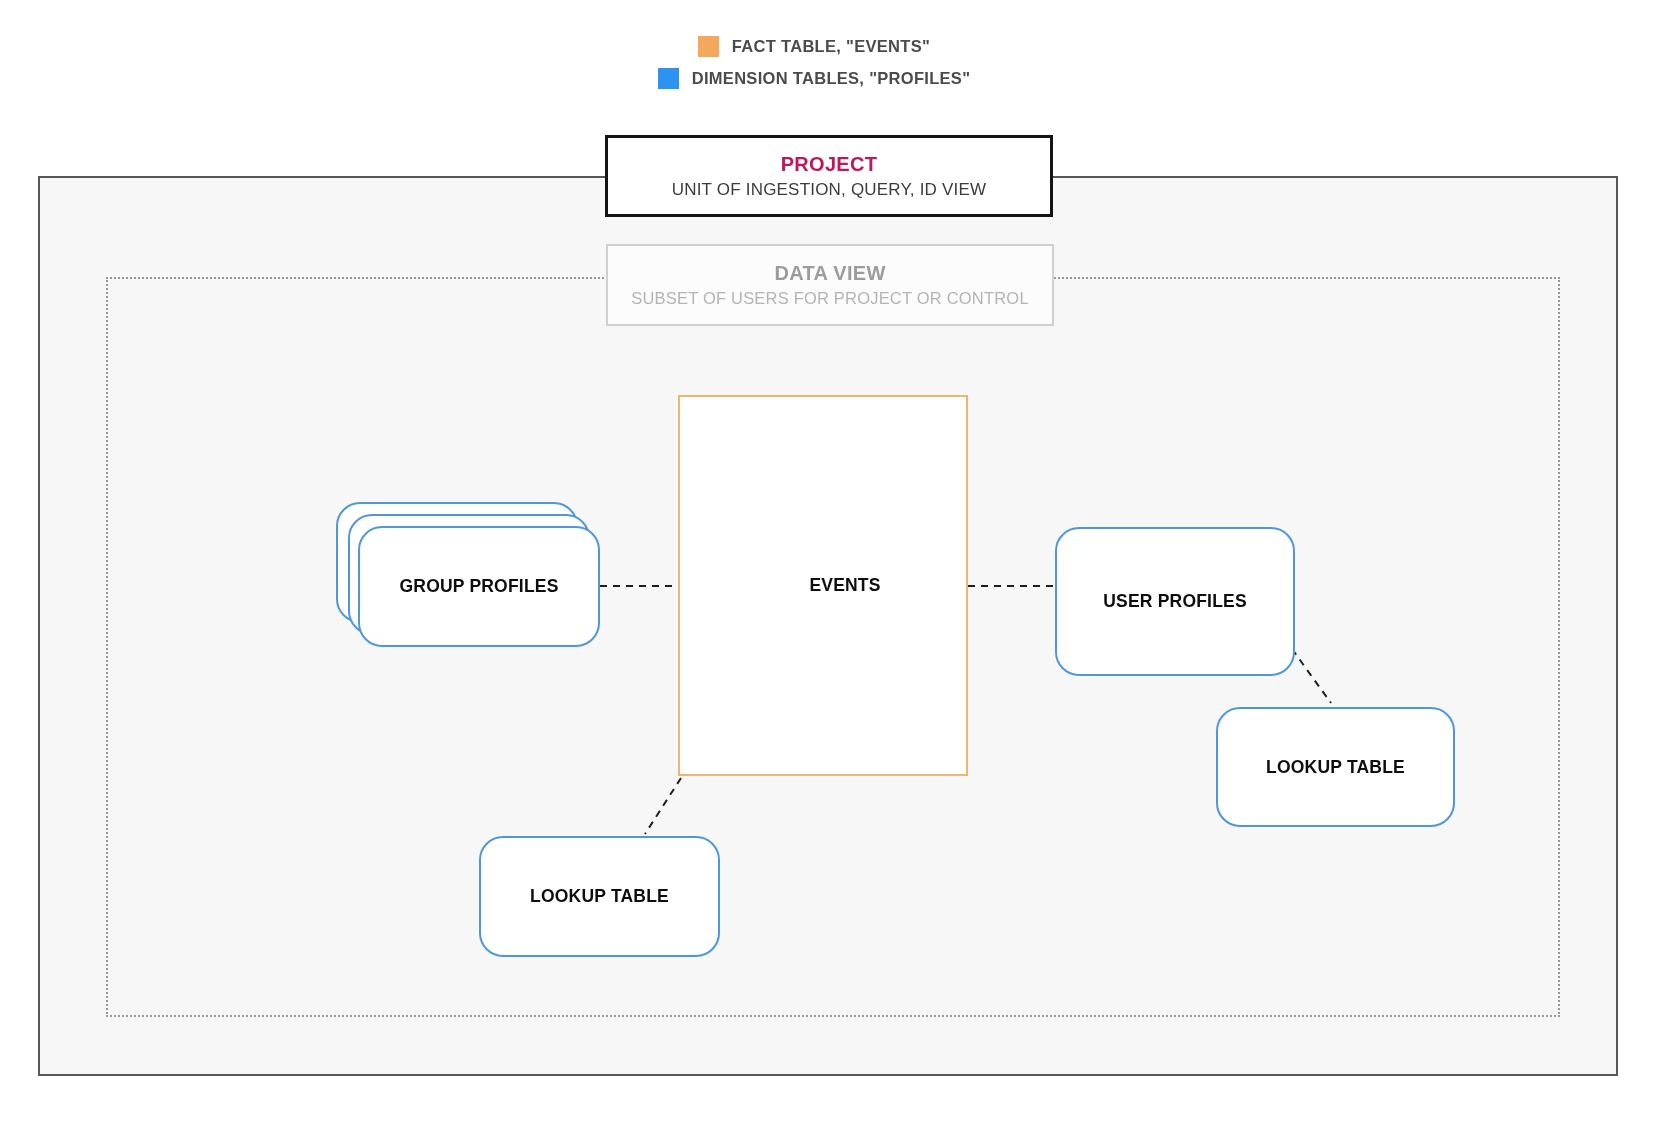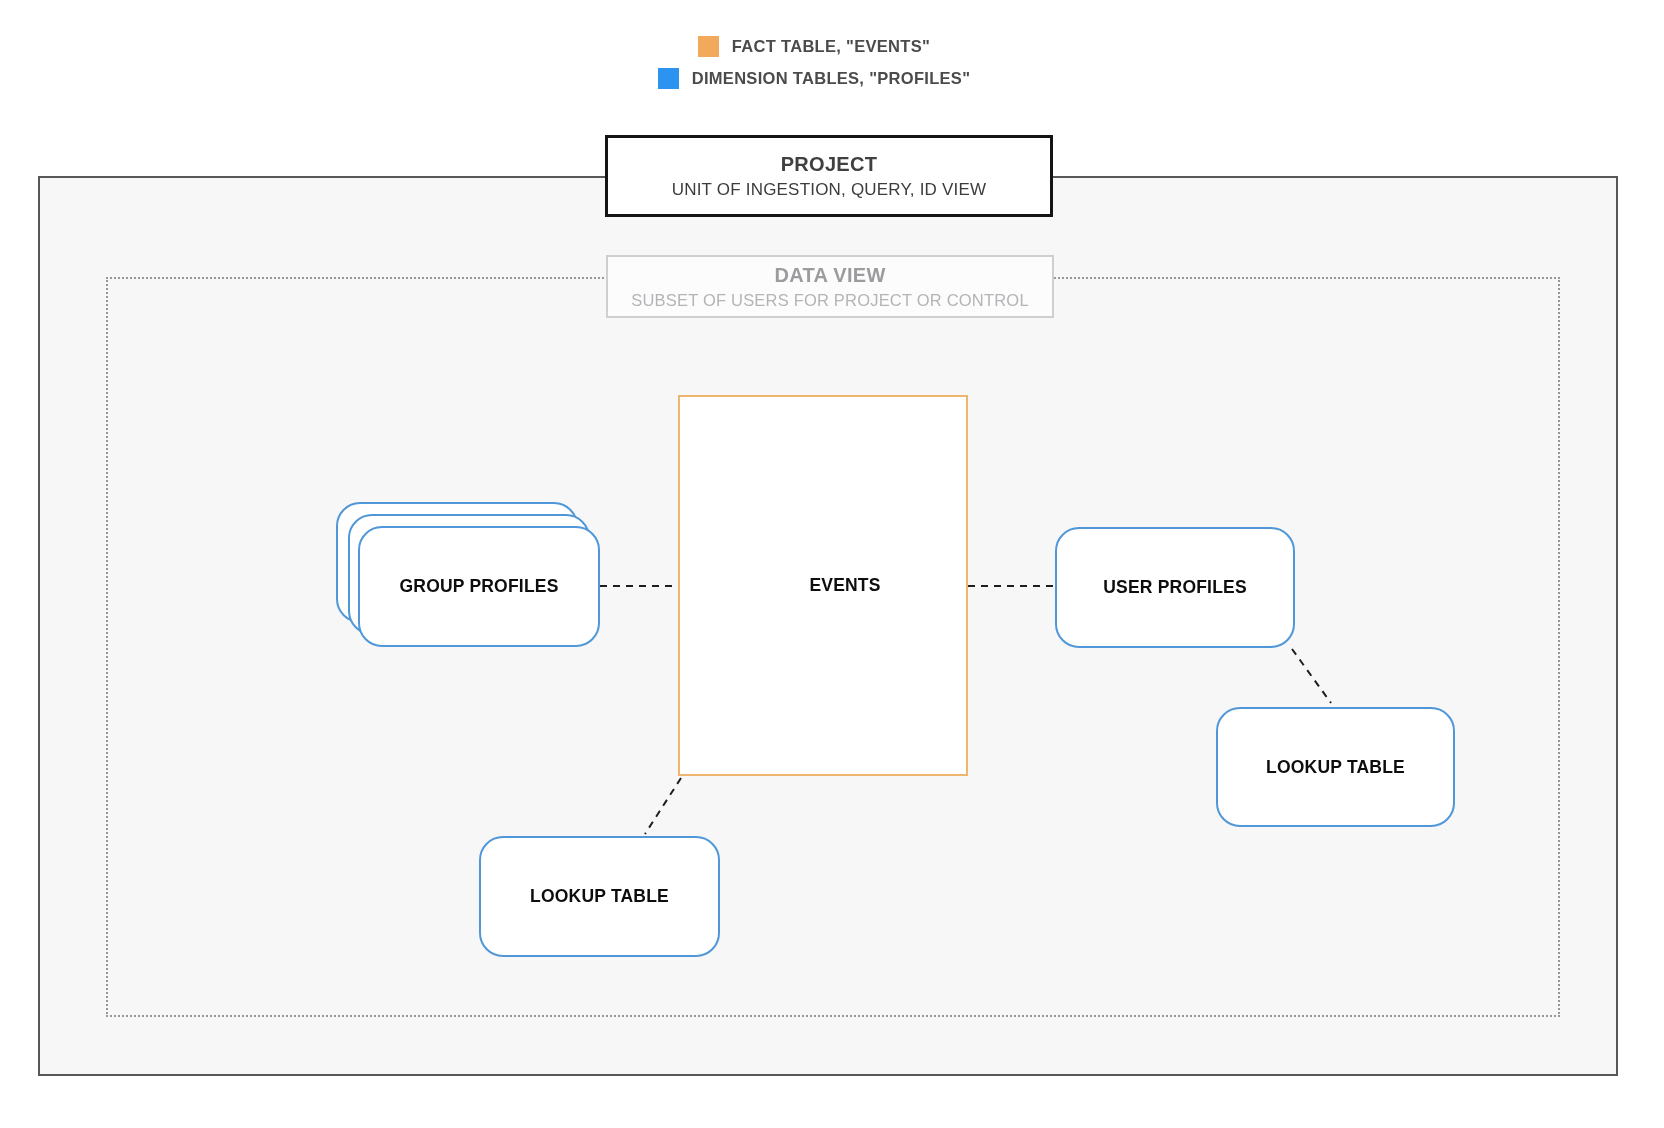--- a/index.html
+++ b/index.html
@@ -35,27 +35,27 @@
     position:absolute; left:106px; top:277px; width:1454px; height:740px;
     border:2px dotted #97979a; background:transparent; z-index:2;
   }
 
   
   .project-box {
     position:absolute; left:605px; top:135px; width:448px; height:82px;
     background:#ffffff; border:3px solid #141414; z-index:5;
     display:flex; flex-direction:column; align-items:center; justify-content:center; gap:4px;
   }
-  .project-title { font-size:20px; font-weight:bold; color:#404040; letter-spacing:.3px; }
+  .project-title { font-size:20px; font-weight:bold; color:#be185d; letter-spacing:.3px; }
   .project-subtitle { font-size:17px; color:#3c3c3e; letter-spacing:.2px; }
 
   .dataview-box {
-    position:absolute; left:606px; top:244px; width:448px; height:63px;
+    position:absolute; left:606px; top:244px; width:448px; height:82px;
     background:#fcfcfd; border:2px solid #cfcfd2; z-index:5;
-    display:flex; flex-direction:column; align-items:center; justify-content:center; gap:4px;margin-top:11px;
+    display:flex; flex-direction:column; align-items:center; justify-content:center; gap:4px;
   }
   .dataview-title { font-size:20px; font-weight:bold; color:#9c9c9f; letter-spacing:.3px; }
   .dataview-subtitle { font-size:16.5px; color:#b4b4b7; letter-spacing:.2px; }
 
   
   .connectors { position:absolute; left:0; top:0; z-index:3; }
   .connectors line { stroke:#1e1e1e; stroke-width:2; stroke-dasharray:7 6; }
 
   
   .node-label { font-size:17.5px; font-weight:bold; color:#0d0d0d; letter-spacing:.2px; }
@@ -70,21 +70,21 @@
     background:#ffffff; border:2px solid #4f97d8; border-radius:24px;
     display:flex; align-items:center; justify-content:center;
   }
 
   .group-stack { position:absolute; left:336px; top:502px; width:264px; height:146px; z-index:4; }
   .group-stack .layer { position:absolute; width:242px; height:121px; }
   .group-stack .layer.back   { left:0;  top:0;  }
   .group-stack .layer.middle { left:12px; top:12px; }
   .group-stack .layer.front  { left:22px; top:24px; }
 
-  .user-profiles-box { position:absolute; left:1055px; top:527px; width:240px; height:121px; z-index:4;justify-content:center; }
+  .user-profiles-box { position:absolute; left:1055px; top:527px; width:240px; height:149px; z-index:4;justify-content:center; }
   .lookup-right-box  { position:absolute; left:1216px; top:707px; width:239px; height:120px; z-index:4; }
   .lookup-left-box   { position:absolute; left:479px;  top:836px; width:241px; height:121px; z-index:4; }
 </style>
 </head>
 <body>
 
 <div class="canvas">
 
   <div class="legend">
     <div class="legend-row">

